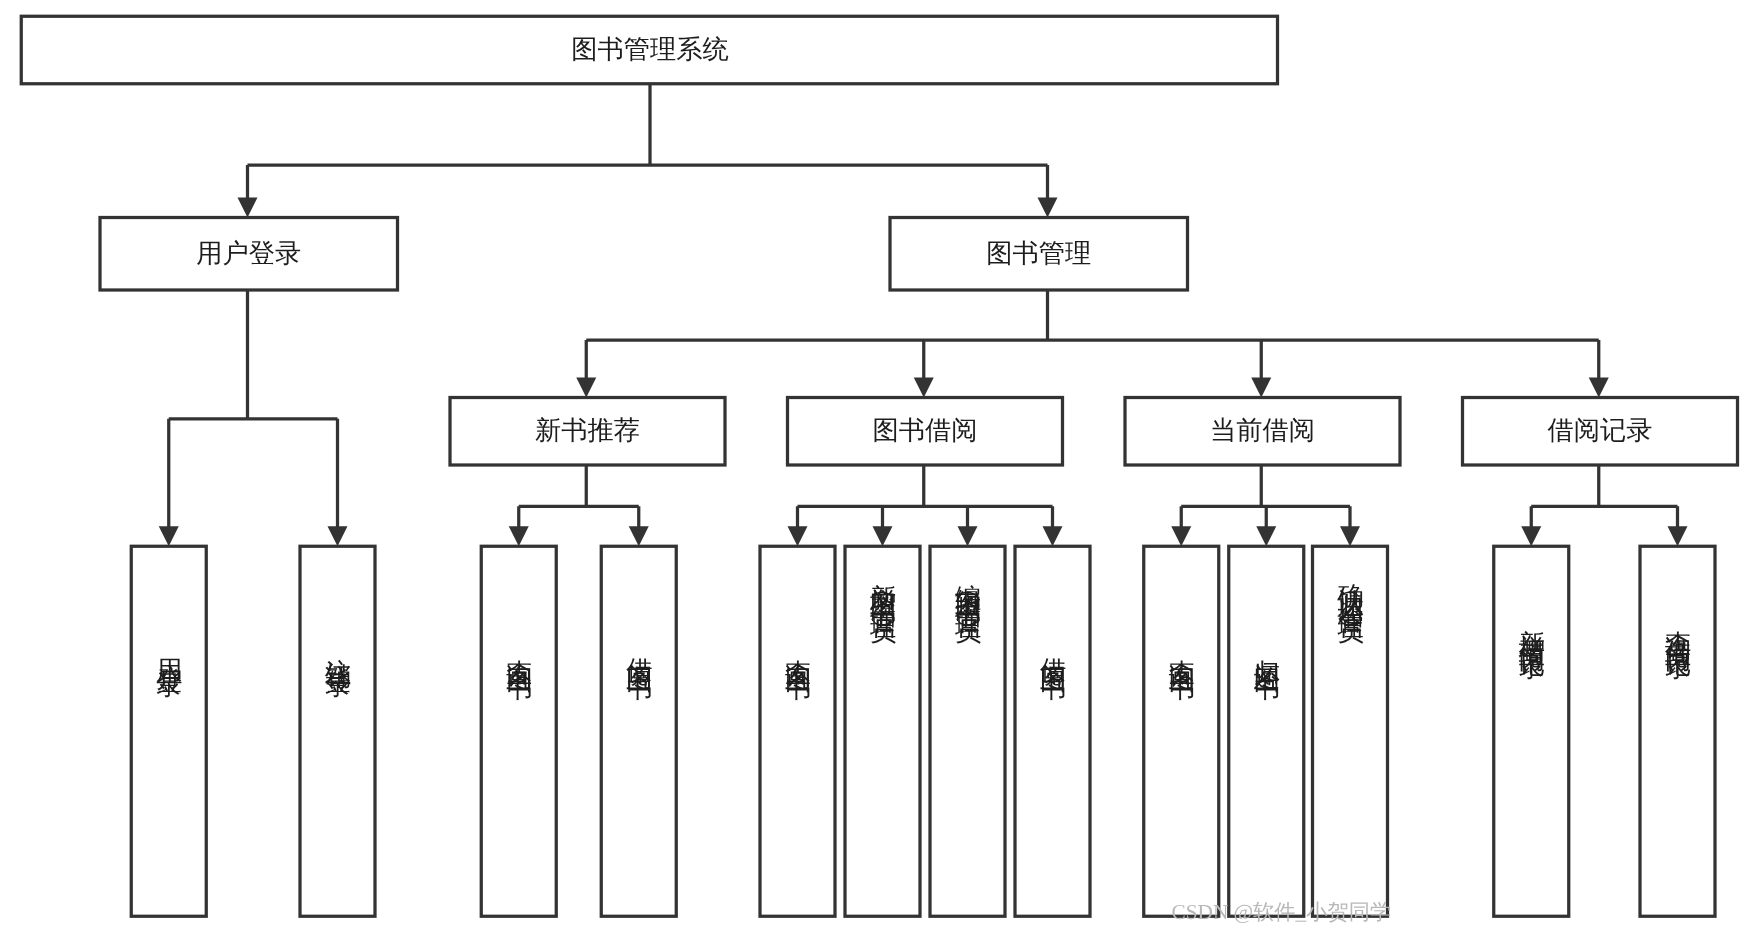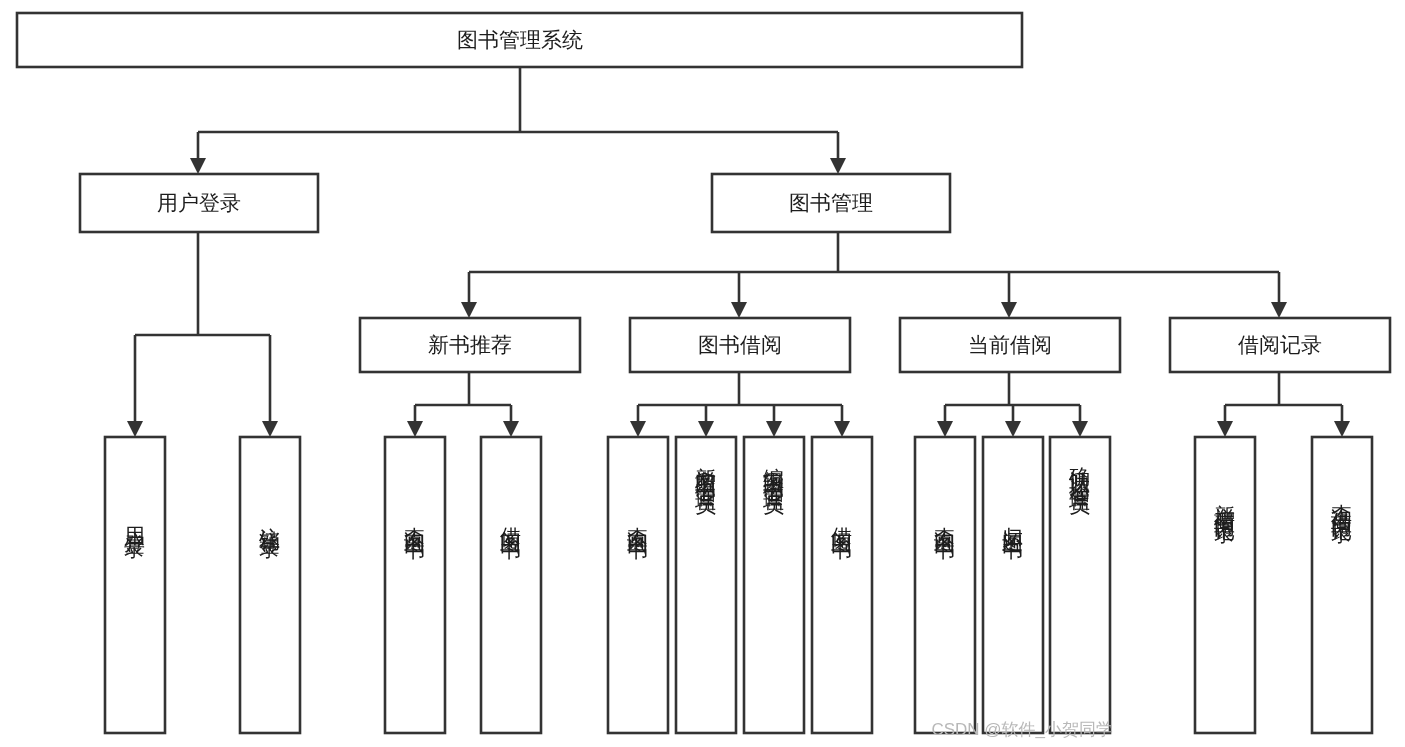--- a/index.html
+++ b/index.html
@@ -51,21 +51,21 @@
     fill: none;
   }
   .arrow-head {
     fill: #333333;
     stroke: none;
   }
   .watermark {
     position: absolute;
     right: 8px;
     bottom: 6px;
-    font-family: Liberation Sans, sans-serif;
+    font-family: Liberation Serif, serif;
     font-size: 17px;
     color: #b8b8b8;
     white-space: nowrap;
     user-select: none;
   }
 </style>
 </head>
 <body>
 
 <div id="diagram-root">

